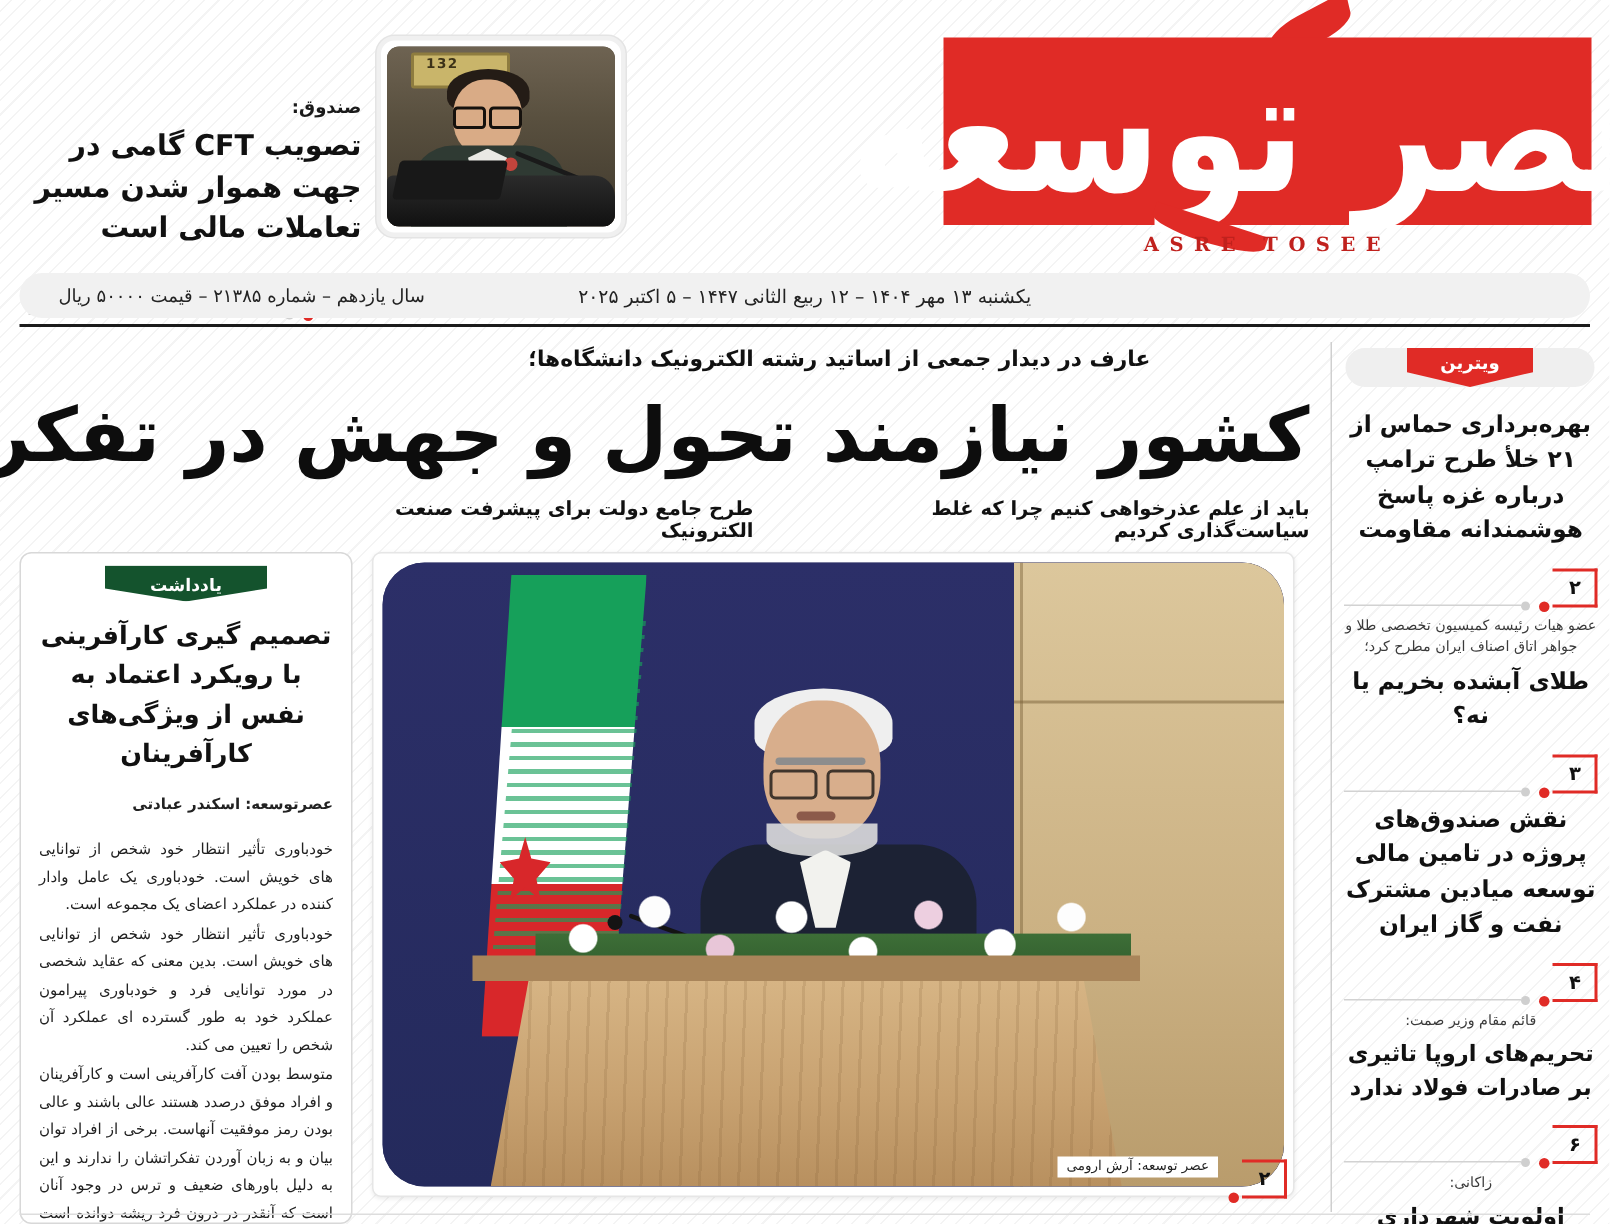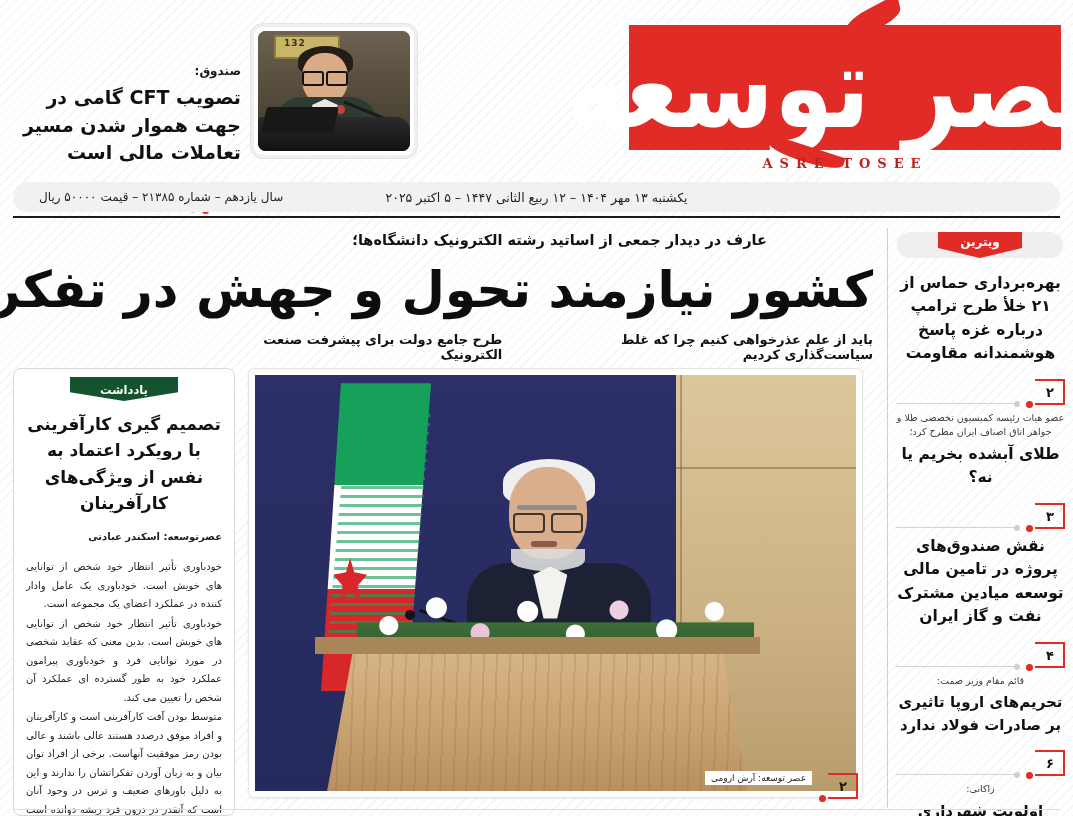--- a/index.html
+++ b/index.html
@@ -111,21 +111,21 @@
   .main-kicker{text-align:center;font-size:14.5px;font-weight:700;color:#111;
     letter-spacing:0;margin-top:4px;}
   .main-head{text-align:center;font-size:50px;font-weight:700;line-height:1.12;
     color:#0d0d0d;margin-top:14px;white-space:nowrap;}
   .main-subs{display:flex;justify-content:center;gap:46px;margin-top:14px;}
   .main-sub{font-size:13px;font-weight:700;color:#111;}
 
   .photo{position:absolute;top:368px;right:210px;left:248px;height:430px;
     background:#fff;border:1px solid #e6e6e6;border-radius:6px;padding:6px;box-sizing:border-box;
     box-shadow:0 1px 3px rgba(0,0,0,0.08);}
-  .photo-inner{position:relative;width:100%;height:100%;overflow:hidden;background:#2a2f63;}
+  .photo-inner{position:relative;width:100%;height:100%;overflow:hidden;background:#2a2f63;border-radius:28px;}
   .bg-navy{position:absolute;inset:0;background:linear-gradient(180deg,#2c2f68 0%,#242a5c 100%);}
   .bg-wood{position:absolute;top:0;right:0;width:30%;height:100%;
     background:linear-gradient(180deg,#dcc79c 0%,#cbb183 60%,#b99c6c 100%);}
   .bg-wood-seam{position:absolute;top:22%;right:0;width:30%;height:2px;background:rgba(120,95,55,.5);}
   .bg-wood-seam2{position:absolute;top:0;right:29%;width:2px;height:100%;background:rgba(120,95,55,.45);}
   .flag{position:absolute;top:2%;left:11%;width:110px;height:74%;
     background:linear-gradient(180deg,#16a05a 0%,#16a05a 33%,#ffffff 33%,#ffffff 67%,#d8272a 67%,#d8272a 100%);
     clip-path:polygon(18% 0,100% 0,78% 100%,0 100%);}
   .flag-emblem{position:absolute;top:44%;left:13%;width:34px;height:42px;background:#d8272a;
     clip-path:polygon(50% 0,62% 34%,100% 40%,72% 66%,80% 100%,50% 80%,20% 100%,28% 66%,0 40%,38% 34%);}

